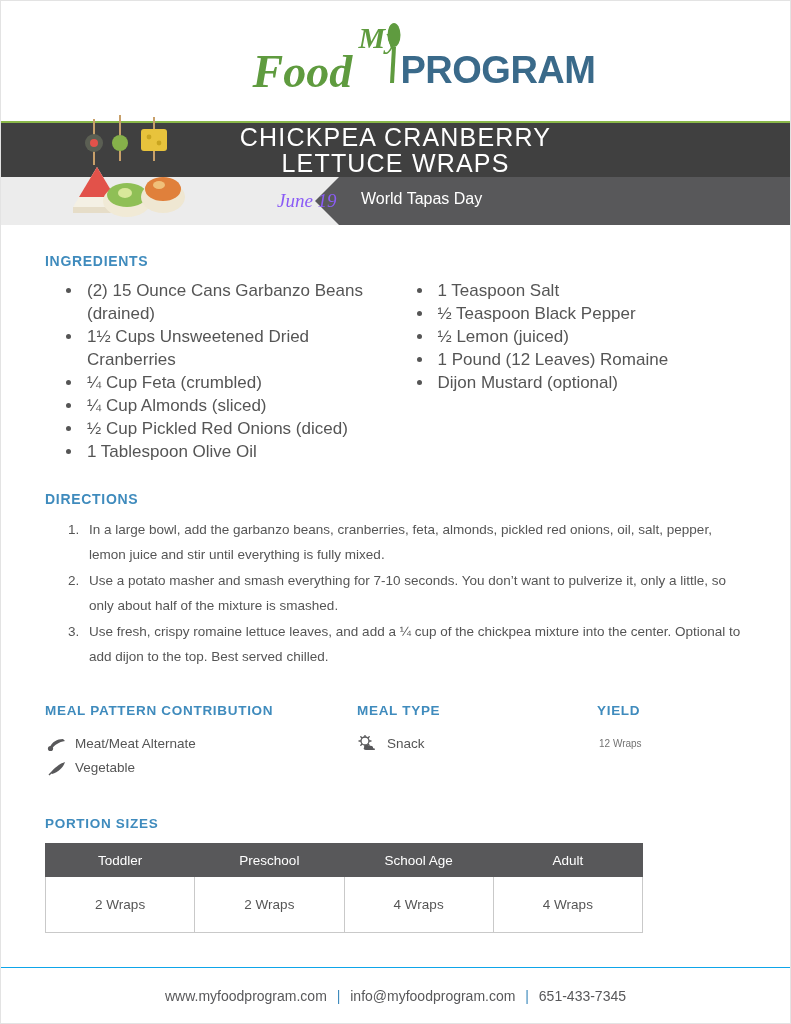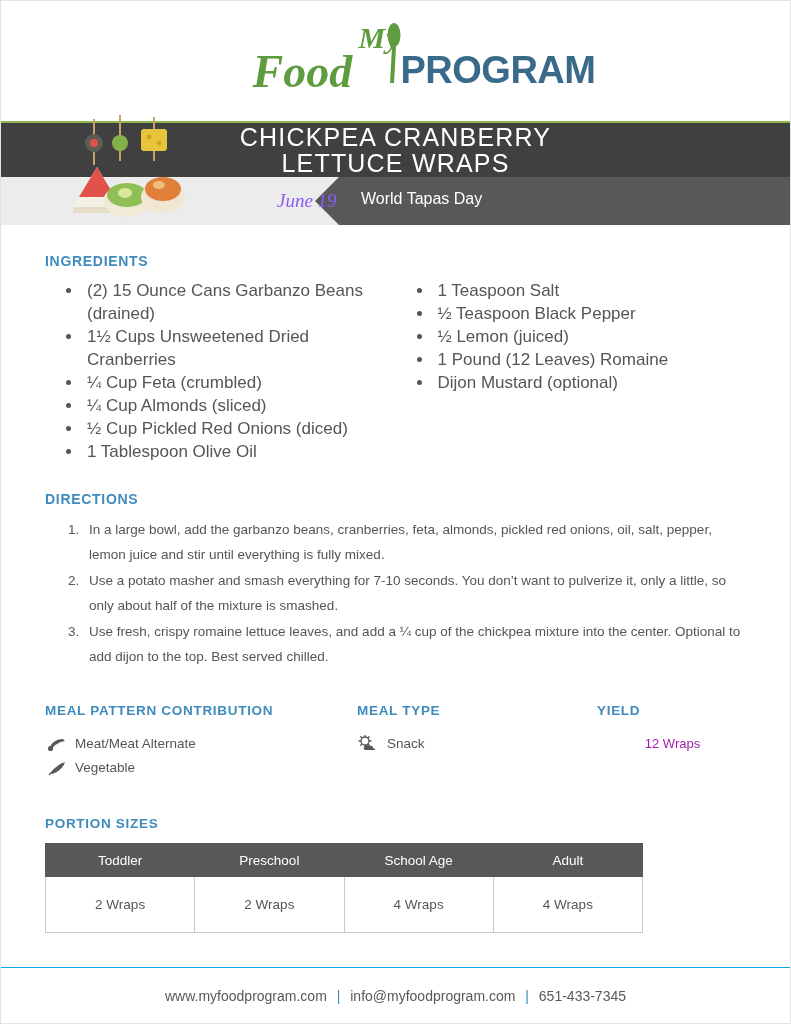--- a/index.html
+++ b/index.html
@@ -219,25 +219,24 @@
   }
   .meta-icon {
     width: 24px;
     height: 20px;
     margin-right: 6px;
     display: inline-flex;
     align-items: center;
     justify-content: center;
   }
   .meta-plain {
-    font-size: 13px;
-    color: #a21caf;
+    font-size: 10px;
+    color: #737373;
     padding-left: 2px;
     line-height: 24px;
-    text-align: center;
   }
 
   
   .portion-head {
     color: #3f8bbd;
     font-size: 13.5px;
     font-weight: bold;
     letter-spacing: 0.7px;
     text-transform: uppercase;
     margin-top: 36px;

